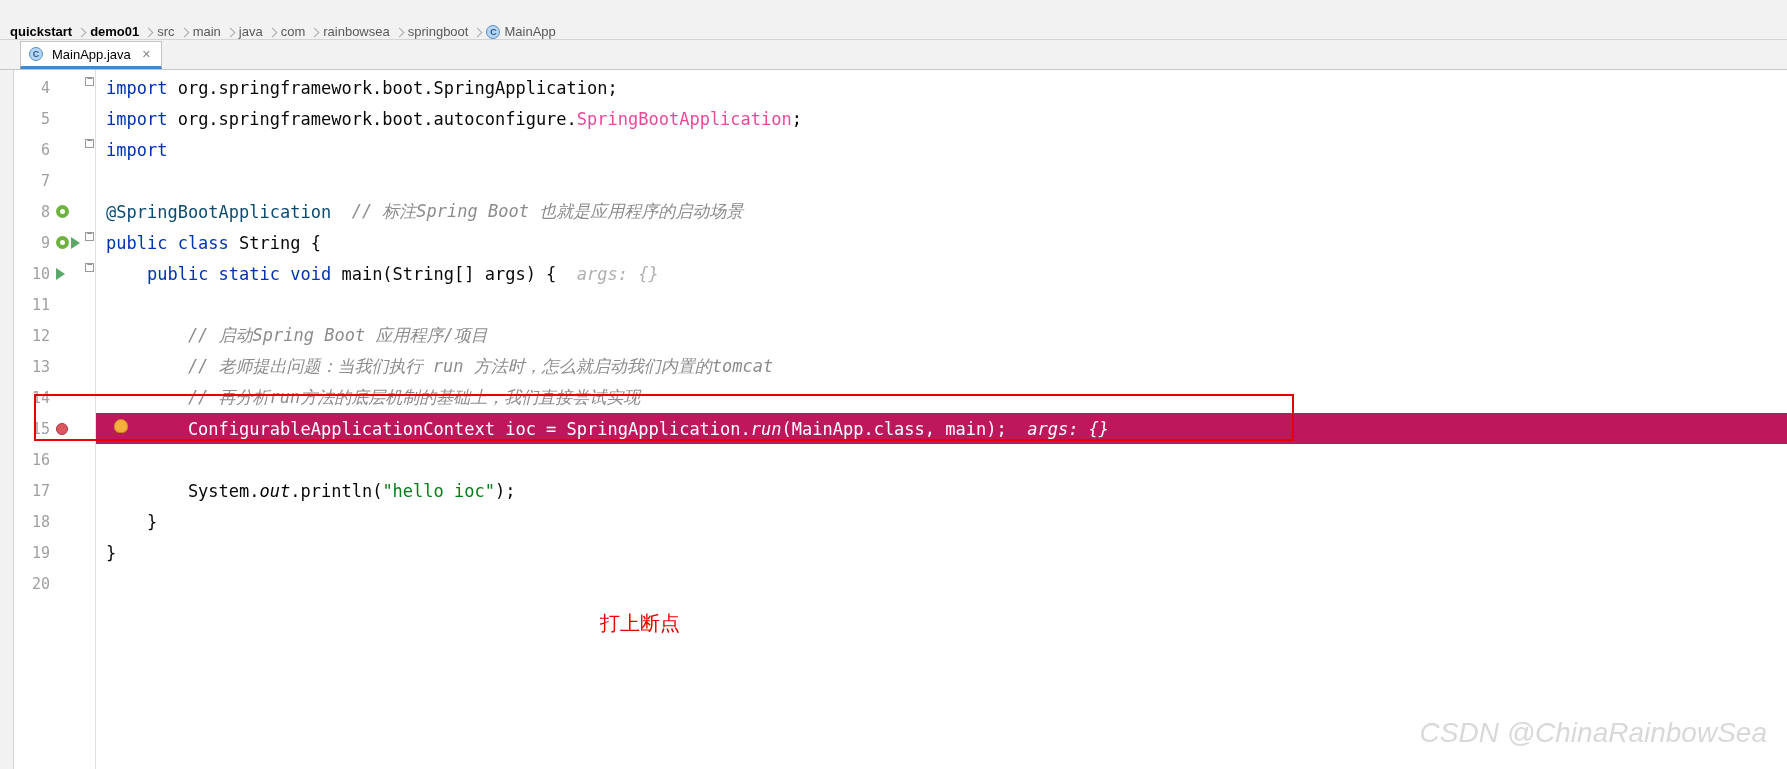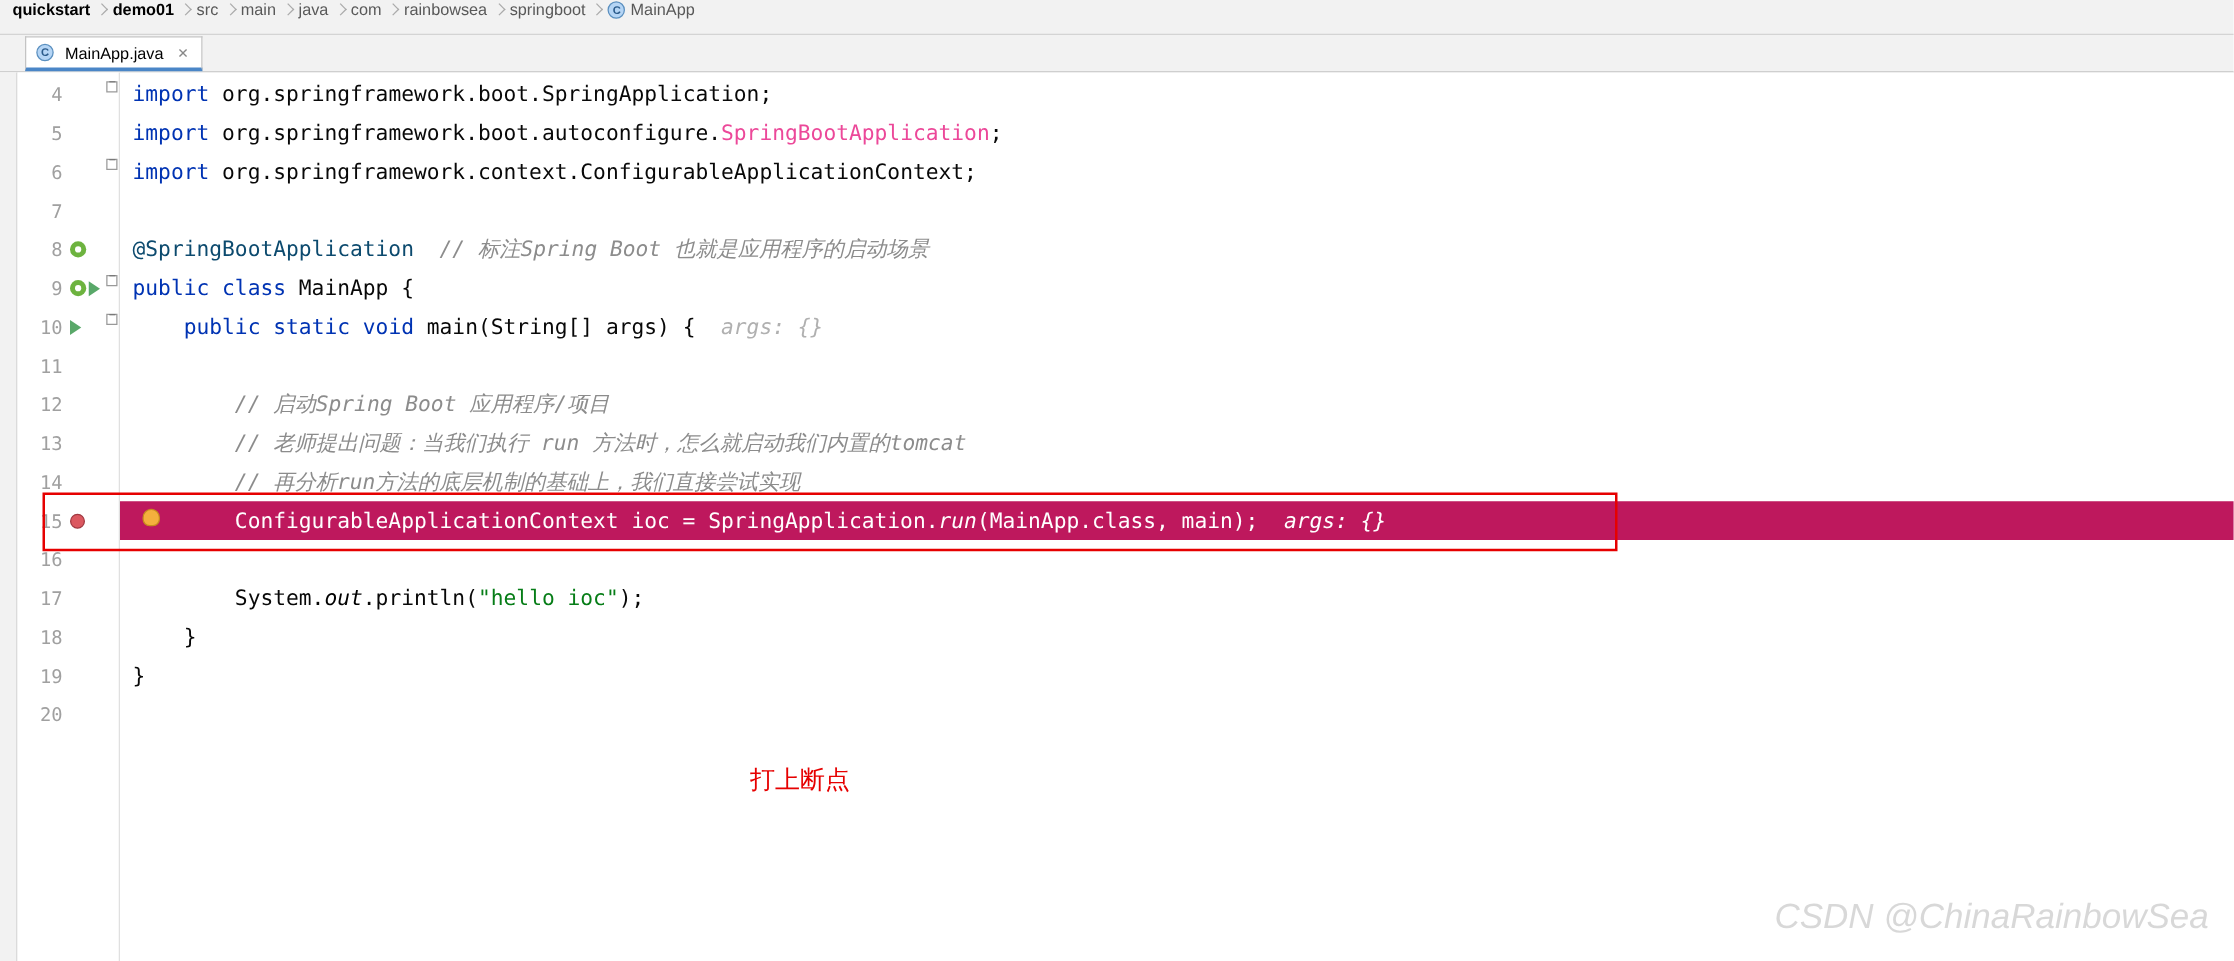--- a/index.html
+++ b/index.html
@@ -7,23 +7,23 @@
       font-family: "Segoe UI", Arial, sans-serif;
       font-size: 13px;
       background: #ffffff;
       color: #000000;
       overflow: hidden;
       width: 1787px;
       height: 769px;
       position: relative;
     }
     .breadcrumb-bar {
-      height: 28px;
-      display: flex;
-      align-items: flex-start;
+      height: 40px;
+      display: flex;
+      align-items: flex-end;
       padding: 0 6px;
       background: #f2f2f2;
       border-bottom: 1px solid #d4d4d4;
     }
     .breadcrumb-item {
       display: flex;
       align-items: center;
       font-size: 13px;
       color: #595959;
       padding: 0 4px;
@@ -364,24 +364,24 @@
       </div>
       <div class="line">
         <span class="lno">20</span>
         <span class="gutter-icons"></span>
       </div>
     </div>
   <div class="code-content" id="code-content">
     <div class="bulb-icon" id="bulb-icon" style="display: block; top: 349px;"></div>
   <div class="line"><span class="kw">import </span><span class="plain">org.springframework.boot.SpringApplication;</span></div>
       <div class="line"><span class="kw">import </span><span class="plain">org.springframework.boot.autoconfigure.</span><span class="type-ref">SpringBootApplication</span><span class="plain">;</span></div>
-      <div class="line"><span class="kw">import </span><span class="plain">org.springframework.context.ConfigurableApplicationContext;</span></div>
+      <div class="line"><span class="kw">import </span></div>
       <div class="line"></div>
       <div class="line"><span class="anno">@SpringBootApplication</span><span class="comment">  // 标注Spring Boot 也就是应用程序的启动场景</span></div>
-      <div class="line"><span class="kw">public class </span><span class="plain">MainApp {</span></div>
+      <div class="line"><span class="kw">public class </span><span class="plain">String {</span></div>
       <div class="line"><span class="plain">    </span><span class="kw">public static void </span><span class="plain">main(String[] args) {  </span><span class="comment-hint">args: {}</span></div>
       <div class="line"></div>
       <div class="line"><span class="comment">        // 启动Spring Boot 应用程序/项目</span></div>
       <div class="line"><span class="comment">        // 老师提出问题：当我们执行 run 方法时，怎么就启动我们内置的tomcat</span></div>
       <div class="line"><span class="comment">        // 再分析run方法的底层机制的基础上，我们直接尝试实现</span></div>
       <div class="line highlighted"><span class="plain">        ConfigurableApplicationContext ioc = SpringApplication.</span><span class="it">run</span><span class="plain">(MainApp.</span><span class="kw">class</span><span class="plain">, main);  </span><span class="comment-hint">args: {}</span></div>
       <div class="line"></div>
       <div class="line"><span class="plain">        System.</span><span class="it">out</span><span class="plain">.println(</span><span class="str">"hello ioc"</span><span class="plain">);</span></div>
       <div class="line"><span class="plain">    }</span></div>
       <div class="line"><span class="plain">}</span></div>

